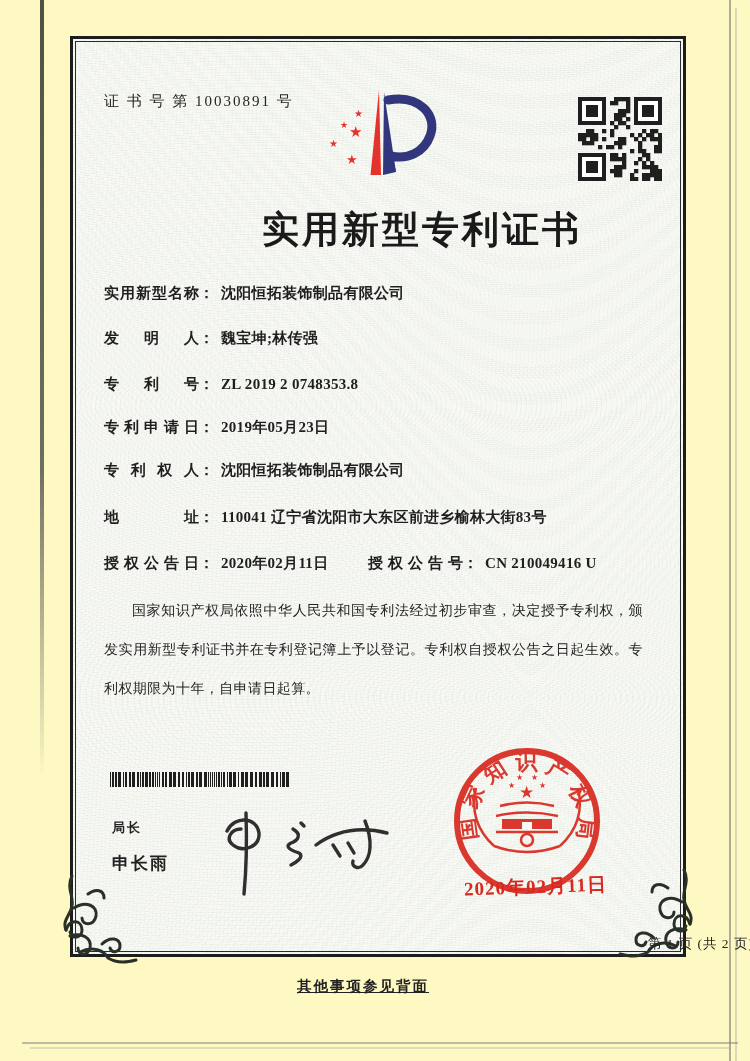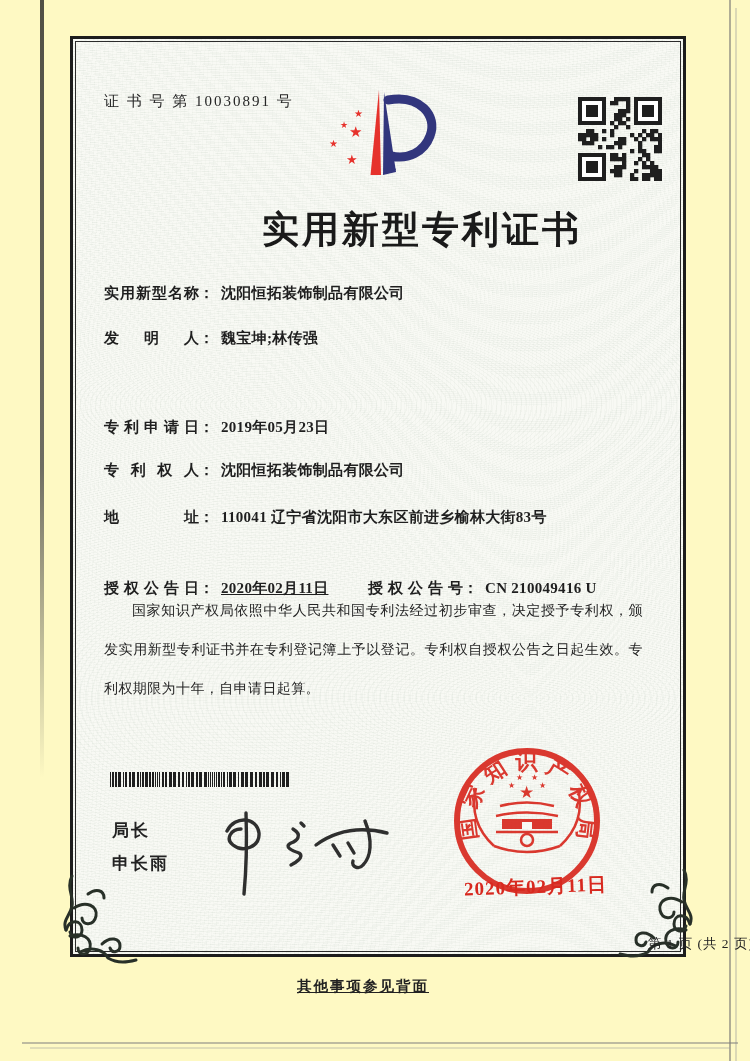--- a/index.html
+++ b/index.html
@@ -37,21 +37,21 @@
   .row{left:104px;width:565px;font-size:15px;font-weight:700;color:#1f1f1f;white-space:nowrap;}
   .flabel{display:inline-block;width:95px;text-align:justify;text-align-last:justify;vertical-align:top;}
   .fcolon{display:inline-block;margin-right:7px;}
   .fvalue{font-weight:700;letter-spacing:.3px;}
   .grant2{position:absolute;left:223px;top:0;white-space:nowrap;padding-left:41px;}
   .grant2 .flabel{width:95px;}
   
   .paras{left:104px;top:591px;width:539px;font-size:14px;line-height:39px;text-align:justify;
     color:#242424;letter-spacing:.4px;}
   .paras p{margin:0;text-indent:2em;}
-  .director-title{left:112px;top:819px;font-size:17px;font-weight:700;letter-spacing:2px;}
+  .director-title{left:112px;top:819px;font-size:13px;font-weight:700;letter-spacing:2px;}
   .director-name{left:112px;top:852px;font-size:17px;font-weight:700;letter-spacing:2px;}
   .seal-date{left:464px;top:874px;font-size:19px;font-weight:700;letter-spacing:1px;
     transform:rotate(-2deg);white-space:nowrap;}
   .page-footer{left:70px;top:935px;width:684px;text-align:right;font-size:13.5px;letter-spacing:1px;}
   .back-note{left:70px;top:977px;width:586px;text-align:center;font-size:14.5px;font-weight:700;letter-spacing:2px;text-decoration:underline;}
   svg{display:block;}
 </style>
 </head>
 <body>
 
@@ -211,30 +211,33 @@
     </div>
 
   <div class="abs title">实用新型专利证书</div>
 
   <div class="abs row" style="top:284px;">
     <span class="flabel">实用新型名称</span><span class="fcolon">：</span><span class="fvalue">沈阳恒拓装饰制品有限公司</span>
   </div>
   <div class="abs row" style="top:329px;">
     <span class="flabel">发明人</span><span class="fcolon">：</span><span class="fvalue">魏宝坤;林传强</span>
   </div>
+  <div class="abs row" style="top:375px;">
+    <span class="flabel">专利号</span><span class="fcolon">：</span><span class="fvalue">ZL 2019 2 0748353.8</span>
+  </div>
   <div class="abs row" style="top:418px;">
     <span class="flabel">专利申请日</span><span class="fcolon">：</span><span class="fvalue">2019年05月23日</span>
   </div>
   <div class="abs row" style="top:461px;">
     <span class="flabel">专利权人</span><span class="fcolon">：</span><span class="fvalue">沈阳恒拓装饰制品有限公司</span>
   </div>
   <div class="abs row" style="top:508px;">
     <span class="flabel">地址</span><span class="fcolon">：</span><span class="fvalue">110041 辽宁省沈阳市大东区前进乡榆林大街83号</span>
   </div>
-  <div class="abs row" style="top:579px;text-decoration:underline;">
+  <div class="abs row" style="top:554px;">
     <span class="flabel">授权公告日</span><span class="fcolon">：</span><span class="fvalue">2020年02月11日</span>
     <span class="grant2">
       <span class="flabel">授权公告号</span><span class="fcolon">：</span><span class="fvalue">CN 210049416 U</span>
     </span>
   </div>
 
   <div class="abs paras">
     <p>国家知识产权局依照中华人民共和国专利法经过初步审查，决定授予专利权，颁发实用新型专利证书并在专利登记簿上予以登记。专利权自授权公告之日起生效。专利权期限为十年，自申请日起算。</p>
   </div>
 

